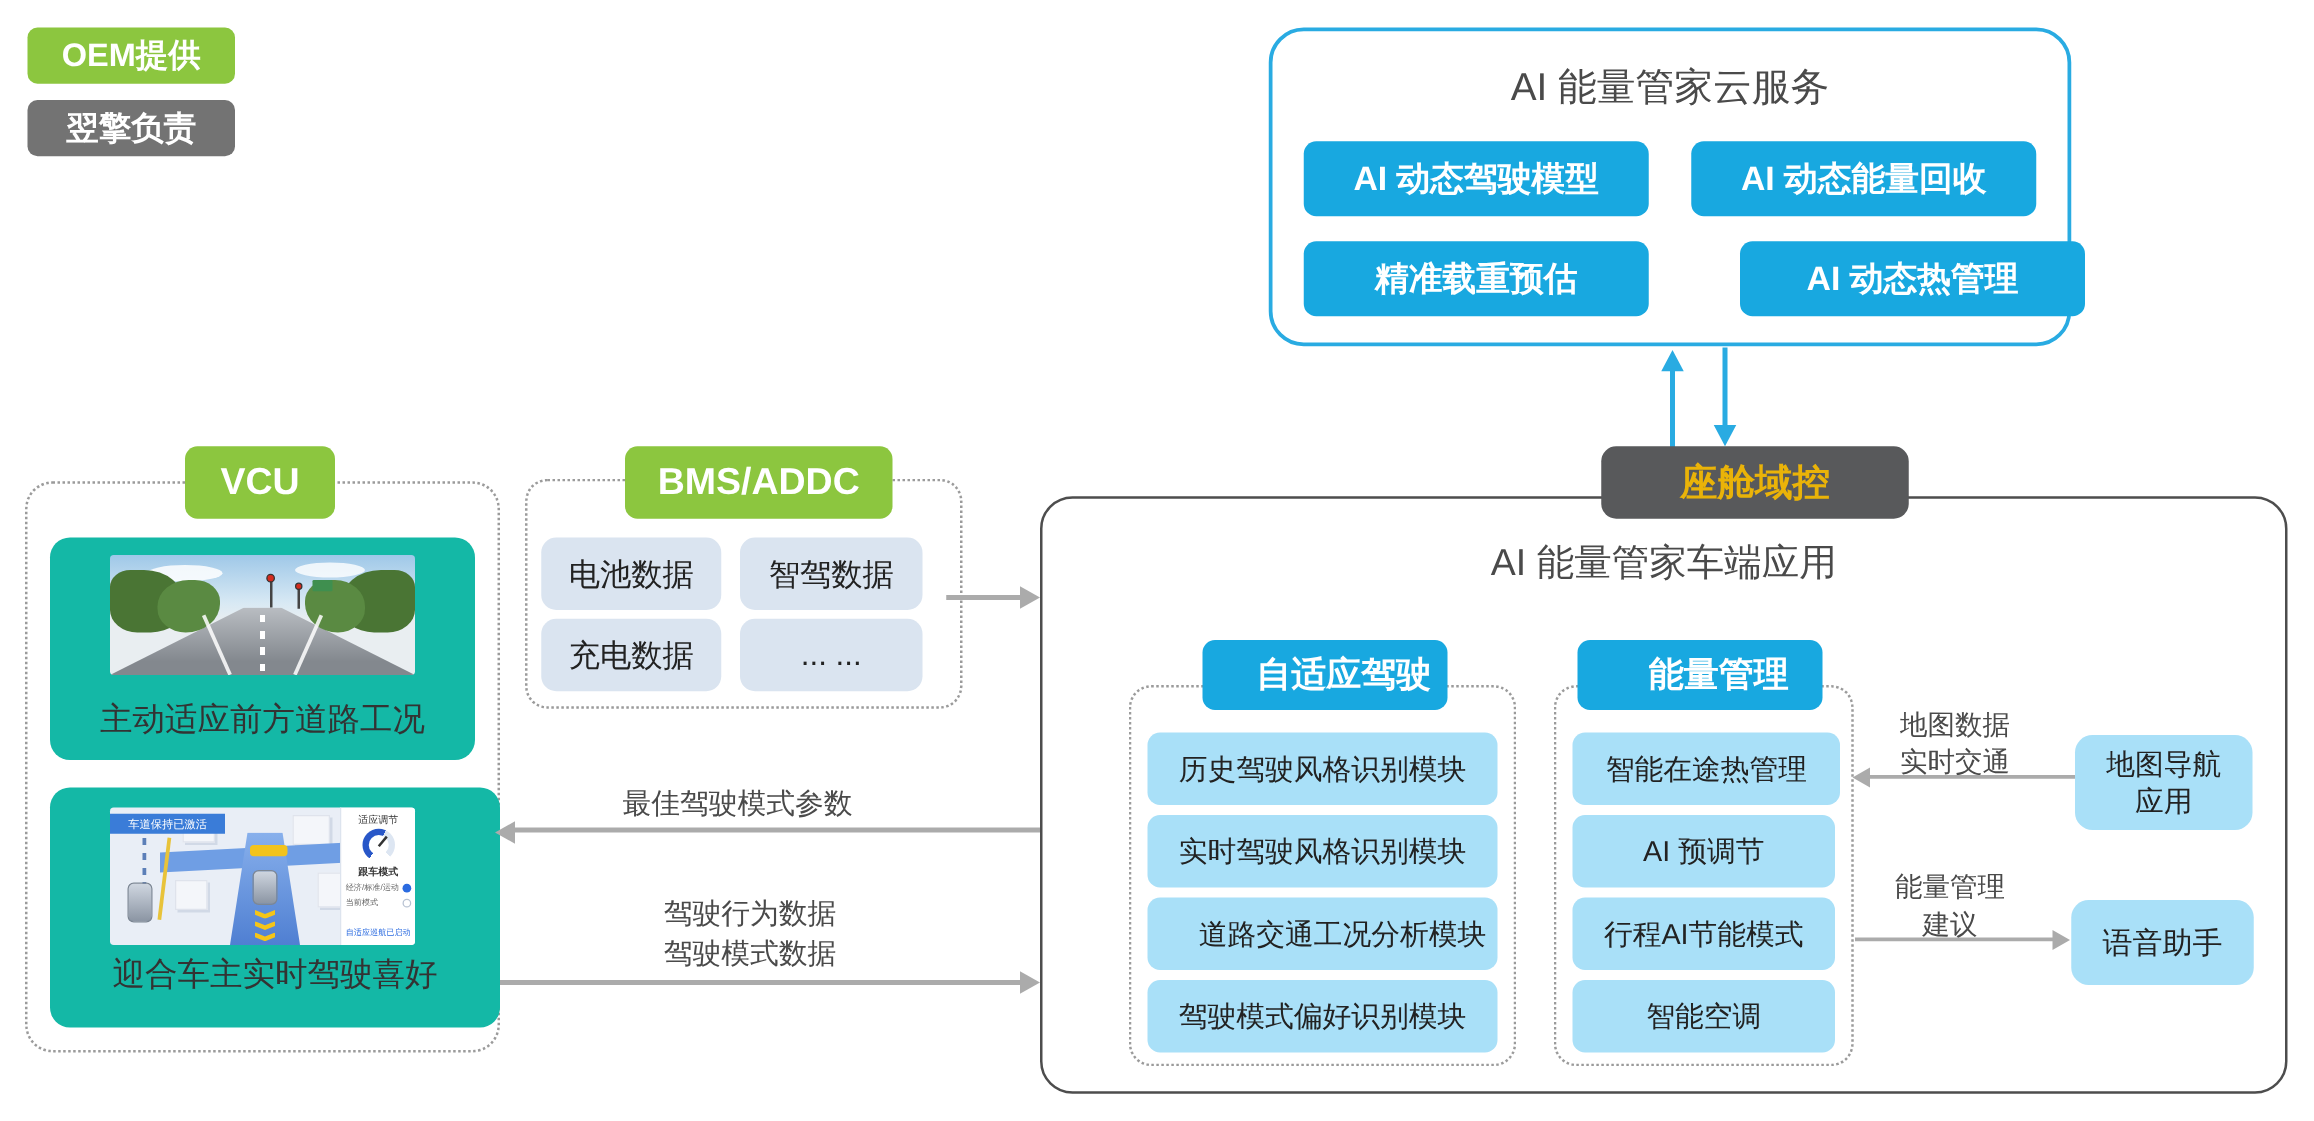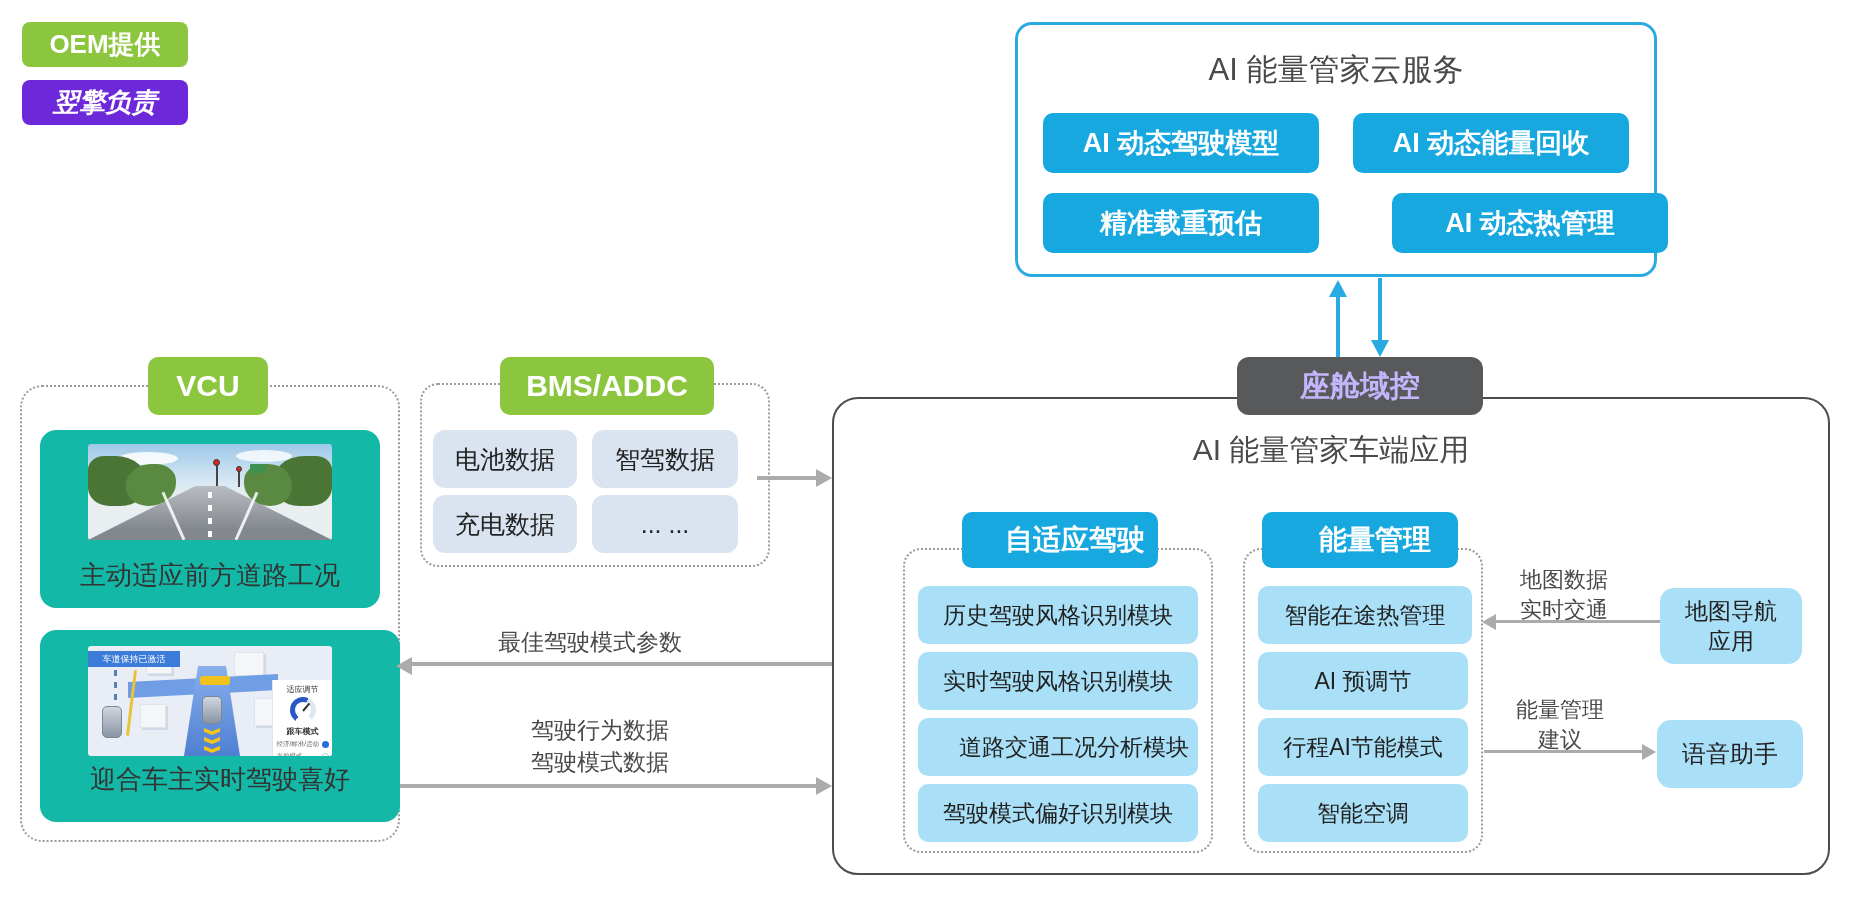--- a/index.html
+++ b/index.html
@@ -3,27 +3,27 @@
 <meta charset="utf-8">
 <style>
   * { margin:0; padding:0; box-sizing:border-box; }
   body { background:#ffffff; font-family:"Liberation Sans","DejaVu Sans",sans-serif; }
   .canvas { position:relative; width:1851px; height:897px; background:#fff; overflow:hidden; }
   .abs { position:absolute; }
   .flexc { display:flex; align-items:center; justify-content:center; }
 
   .badge { border-radius:8px; color:#fff; font-weight:700; }
   .bg-green { background:#8CC63F; }
-  .bg-blue  { background:#6d28d9;font-style:italic; }
+  .bg-blue  { background:#737373; }
 
   .cloud-box { border:3px solid #29ABE2; border-radius:28px; background:#fff; }
   .cloud-title { color:#4a4a4a; font-size:31px; text-align:center; }
   .cloud-btn { background:#18A8E0; border-radius:10px; color:#fff; font-weight:700; font-size:27px; }
 
-  .cabin { background:#58595B; border-radius:12px; color:#c4b5fd; font-weight:700; font-size:30px; z-index:6; }
+  .cabin { background:#58595B; border-radius:12px; color:#eab308; font-weight:700; font-size:30px; z-index:6;margin-left:44px; }
 
   .main-box { border:2px solid #4d4d4d; border-radius:26px; background:#fff; }
   .main-title { color:#4a4a4a; font-size:30px; text-align:center; }
 
   .dashed { border:2px dotted #9b9b9b; border-radius:18px; background:#fff; }
   .grp-badge { border-radius:10px; color:#fff; font-weight:700; z-index:5; }
   .grp-badge.green { background:#8CC63F; font-size:30px; }
   .grp-badge.blue  { background:#18A8E0; font-size:28px;padding-left:30px; }
 
   .chip-gray { background:#DAE4F0; border-radius:12px; color:#222; font-size:25px; }
@@ -50,36 +50,36 @@
   .photo { overflow:hidden; border-radius:3px; background:linear-gradient(180deg,#9fc8e8 0%,#d8e9f4 40%,#e9eef1 55%); }
   .tree { position:absolute; }
   .roadway { position:absolute; background:linear-gradient(#b9bdc2,#83888e 80%); }
   .centerdash { position:absolute; background:repeating-linear-gradient(to bottom,#fff 0 6px,transparent 6px 13px); }
   .lane { position:absolute; background:rgba(255,255,255,.85); }
 
   
   .driveui { overflow:hidden; border-radius:3px; background:#e9eef6; position:absolute; }
   .dui-banner { position:absolute; background:#3a7cd8; color:#fff; font-size:9px; line-height:16px; text-align:center; }
   .dui-bld { position:absolute; background:#f4f6fa; border:1px solid #dfe3ec; box-shadow:2px 2px 0 rgba(180,190,210,.45); }
-  .dui-panel { position:absolute; background:#fff; border-left:1px solid #dde4ee; display:flex; flex-direction:column; align-items:center;margin-top:34px; }
+  .dui-panel { position:absolute; background:#fff; border-left:1px solid #dde4ee; display:flex; flex-direction:column; align-items:center; }
   .dui-car { position:absolute; background:linear-gradient(#cfd6e0,#8b95a3); border-radius:5px; border:1px solid #7d8794; }
   .chev { position:absolute; background:#f5c518; clip-path:polygon(0 0,50% 45%,100% 0,100% 55%,50% 100%,0 55%); }
   .optrow { display:flex; align-items:center; justify-content:space-between; width:52px; margin-top:3px; font-size:6.5px; color:#666; }
   .dot-on { width:7px; height:7px; border-radius:50%; background:#2b6be0; }
   .dot-off { width:7px; height:7px; border-radius:50%; border:1px solid #b8c2d2; background:#fff; }
 </style>
 </head>
 <body>
 
 <div class="canvas">
 
   <div class="abs badge bg-green flexc" style="left:22px;top:22px;width:166px;height:45px;font-size:26px;">OEM提供</div>
   <div class="abs badge bg-blue flexc" style="left:22px;top:80px;width:166px;height:45px;font-size:26px;">翌擎负责</div>
 
-  <div class="abs cloud-box" style="left:1015px;top:22px;width:642px;height:255px;border-radius:17px;">
+  <div class="abs cloud-box" style="left:1015px;top:22px;width:642px;height:255px;">
     <div class="abs cloud-title" style="left:0;top:24px;width:100%;">AI 能量管家云服务</div>
     <div class="abs cloud-btn flexc" style="left:25px;top:88px;width:276px;height:60px;">AI 动态驾驶模型</div>
     <div class="abs cloud-btn flexc" style="left:335px;top:88px;width:276px;height:60px;">AI 动态能量回收</div>
     <div class="abs cloud-btn flexc" style="left:25px;top:168px;width:276px;height:60px;">精准载重预估</div>
     <div class="abs cloud-btn flexc" style="left:335px;top:168px;width:276px;height:60px;margin-left:39px;">AI 动态热管理</div>
   </div>
 
   <div class="abs ah-up" style="left:1329px;top:280px;"></div>
   <div class="abs vline" style="left:1336px;top:295px;width:4px;height:63px;"></div>
   <div class="abs vline" style="left:1378px;top:278px;width:4px;height:63px;"></div>

